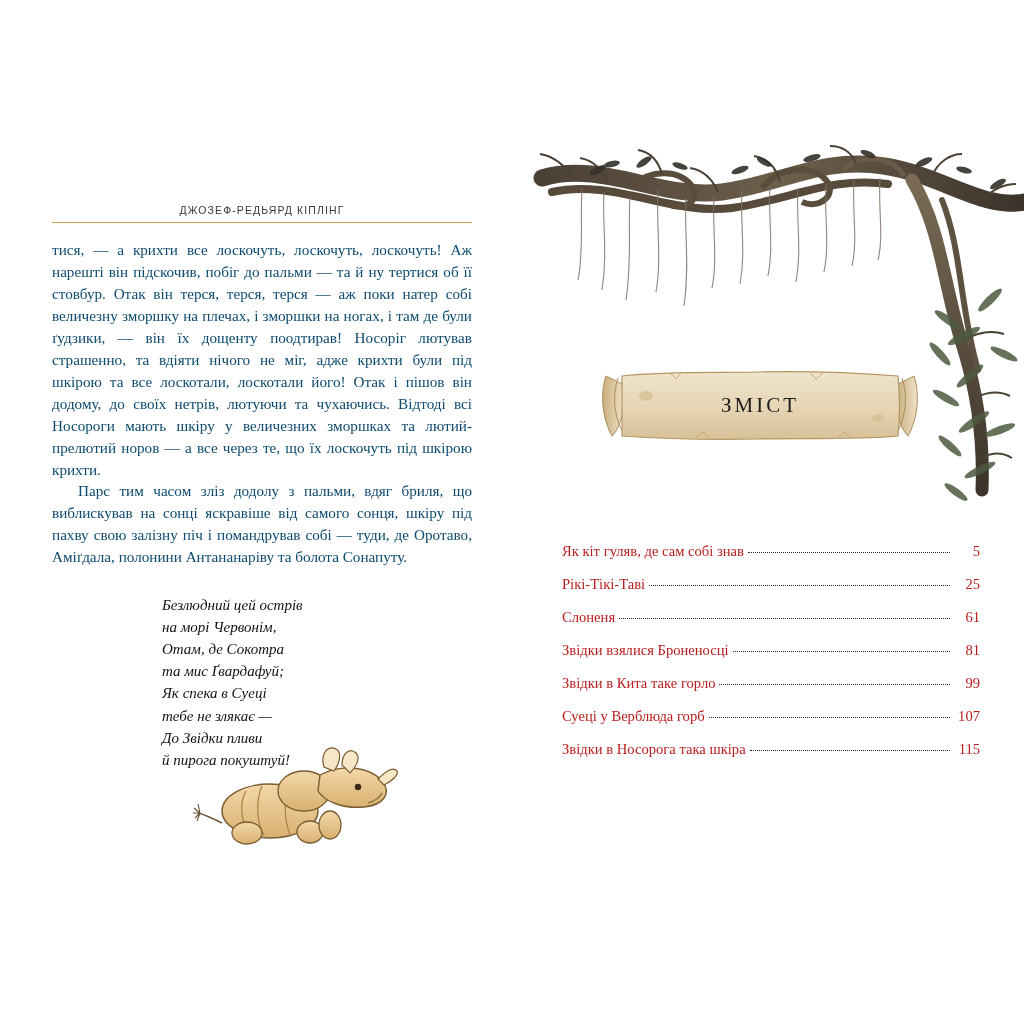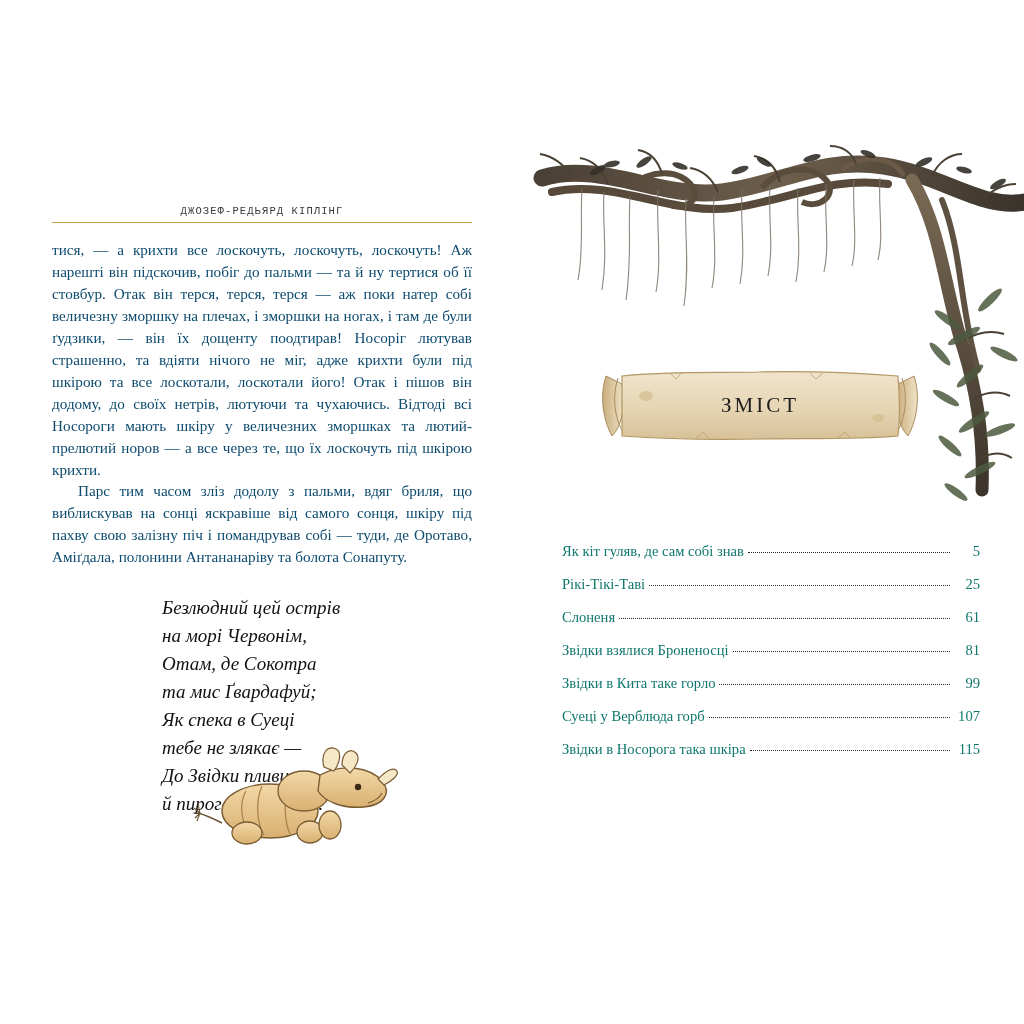--- a/index.html
+++ b/index.html
@@ -27,21 +27,21 @@
     top: 200px;
     width: 420px;
   }
   .running-head-rule {
     width: 100%;
     border-bottom: 1px solid #c9a24a;
     padding-bottom: 4px;
     text-align: center;
   }
   .running-head {
-    font-family: Liberation Mono, monospace;
+    font-family: Liberation Sans, sans-serif;
     font-size: 10.5px;
     letter-spacing: 1.1px;
     color: #3a3a3a;
     text-transform: uppercase;
     text-align: right;
   }
   .body-text {
     margin-top: 16px;
     font-size: 15.2px;
     line-height: 1.445;
@@ -52,21 +52,21 @@
   .body-text p {
     margin: 0;
   }
   .body-text p.indent {
     text-indent: 26px;
   }
   .poem {
     margin-top: 26px;
     margin-left: 110px;
     font-style: italic;
-    font-size: 19px;
+    font-size: 15px;
     line-height: 1.47;
     color: #111;
   }
   .poem div { white-space: pre; }
 
   
   .rhino-wrap {
     position: absolute;
     left: 140px;
     top: 505px;
@@ -116,21 +116,21 @@
     left: 50px;
     top: 535px;
     width: 418px;
   }
   .toc-row {
     display: flex;
     align-items: baseline;
     font-size: 14.6px;
     line-height: 1.2;
     margin-bottom: 15.5px;
-    color: #0f766e;
+    color: #b91c1c;
   }
   .toc-label { white-space: nowrap; }
   .toc-dots {
     flex: 1;
     margin: 0 4px;
     border-bottom: 1.4px dotted #2b2b2b;
     position: relative;
     top: -3px;
     min-width: 12px;
   }

